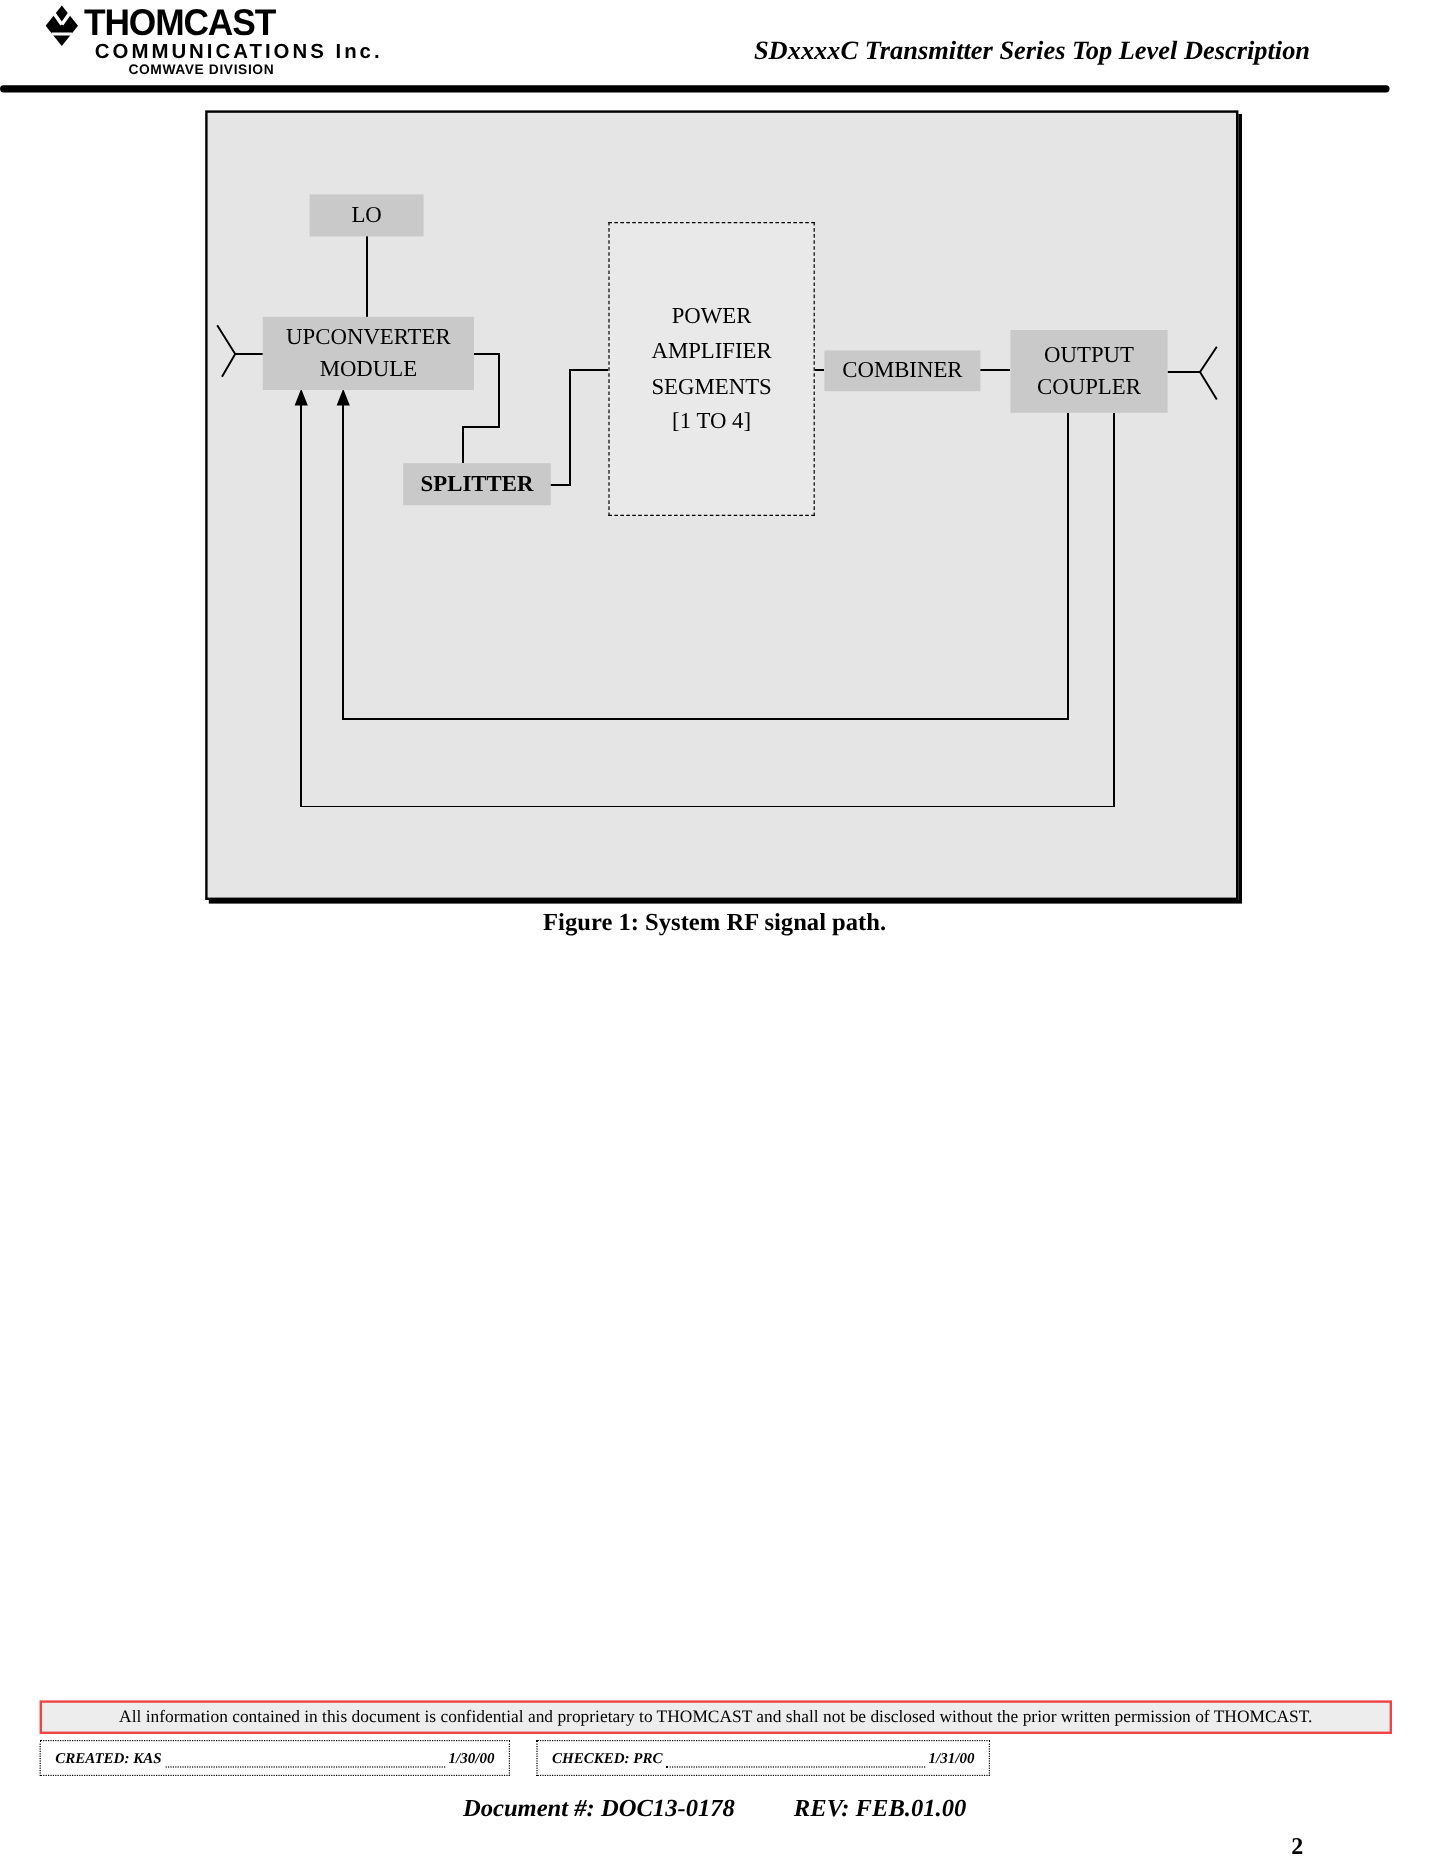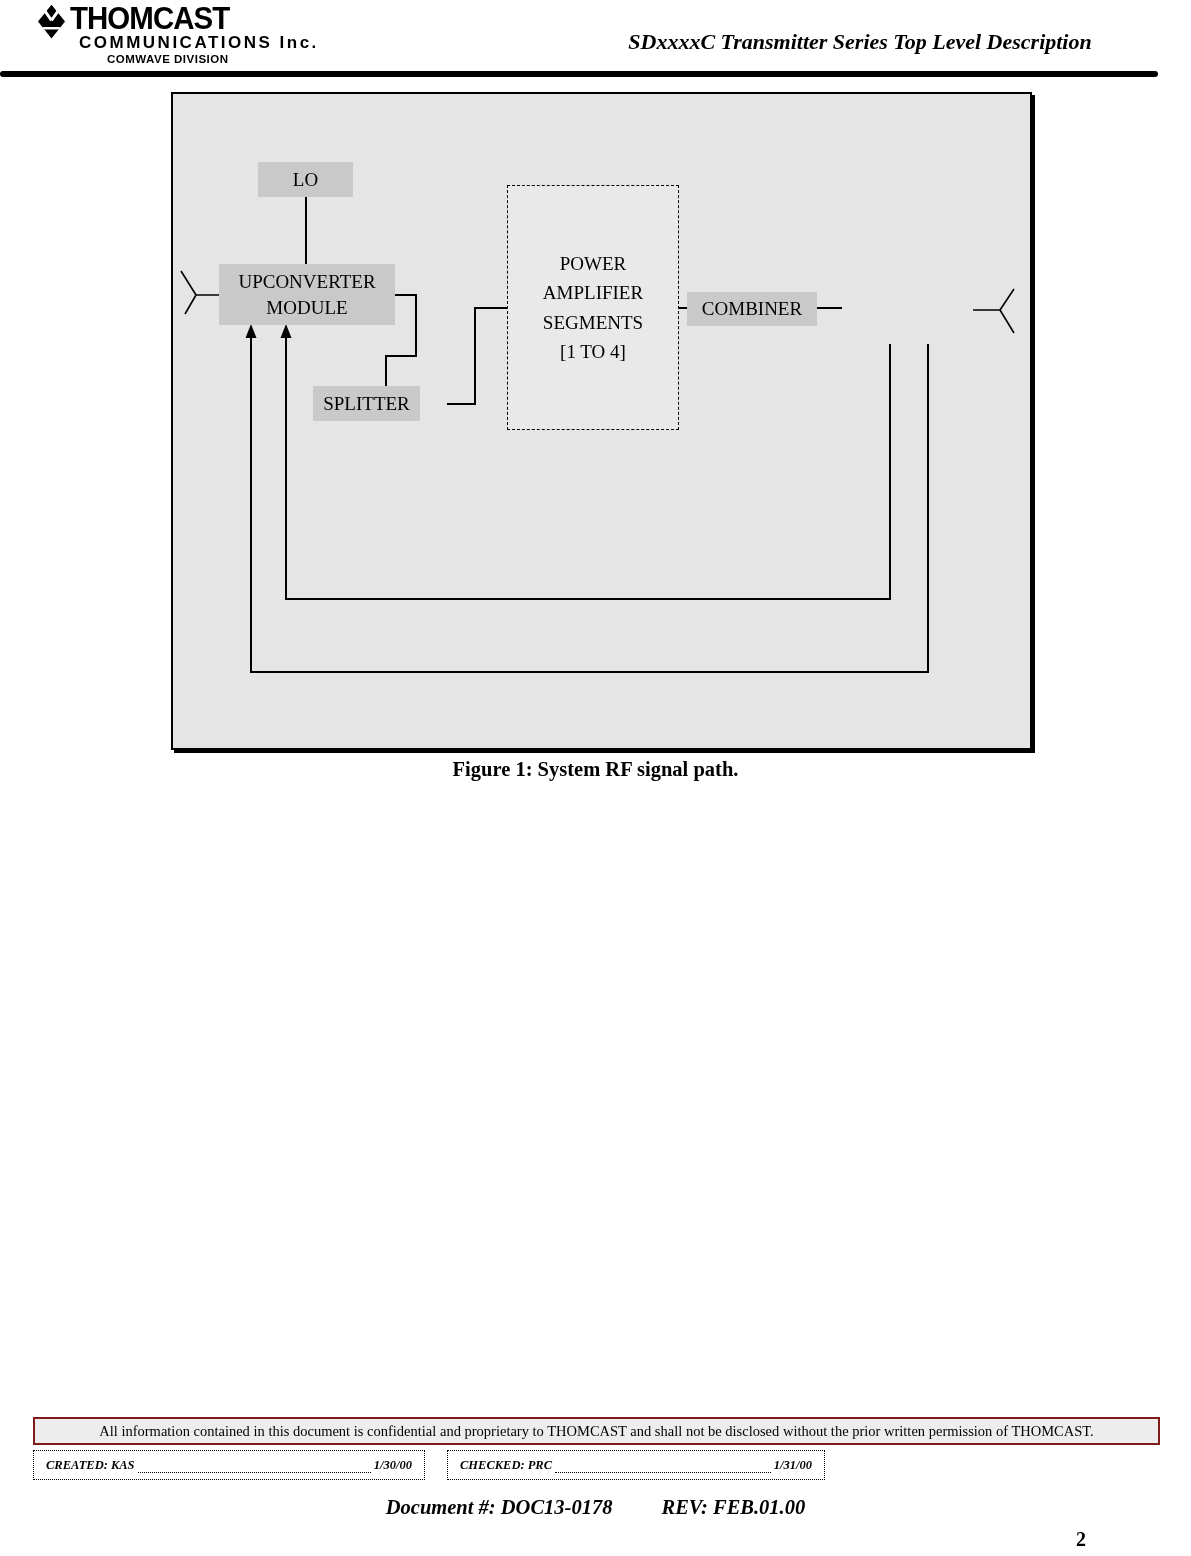--- a/index.html
+++ b/index.html
@@ -48,37 +48,37 @@
   .blk{
     position:absolute;
     background:#c9c9c9;
     display:flex;align-items:center;justify-content:center;
     text-align:center;
     font-size:19px;line-height:1.35;
     white-space:pre-line;
   }
   .blk-lo{left:85px;top:68px;width:95px;height:35px;}
   .blk-upconverter{left:46px;top:170px;width:176px;height:61px;}
-  .blk-splitter{left:140px;top:292px;width:107px;height:35px;}
+  .blk-splitter{left:163px;top:292px;width:123px;height:35px;font-weight:bold;}
   .blk-pa{
     left:334px;top:91px;width:172px;height:245px;
     background:#e9e9e9;border:1.5px dashed #000;box-sizing:border-box;
     line-height:1.55;
   }
   .blk-combiner{left:514px;top:198px;width:130px;height:34px;}
   .blk-output-coupler{left:669px;top:181px;width:131px;height:69px;}
   .wires{position:absolute;left:0;top:0;width:857px;height:654px;}
   .figure-caption{
     position:absolute;left:0;top:758px;width:1191px;
     text-align:center;font-weight:bold;font-size:20.5px;
   }
   
   .conf-bar{
     position:absolute;left:33px;top:1417px;width:1127px;height:28px;
-    border:2px solid #7f1d1d;background:#ededed;box-sizing:border-box;
+    border:2px solid #ef4444;background:#ededed;box-sizing:border-box;
     display:flex;align-items:center;justify-content:center;
     font-size:14.5px;
   }
   .approvals{
     position:absolute;left:33px;top:1450px;width:1127px;height:30px;
     display:flex;gap:22px;
   }
   .approval-cell{
     border:1.5px dotted #000;box-sizing:border-box;
     display:flex;align-items:center;
@@ -142,20 +142,22 @@
 
     <div class="blk blk-lo">LO</div>
     <div class="blk blk-upconverter">UPCONVERTER
 MODULE</div>
     <div class="blk blk-splitter">SPLITTER</div>
     <div class="blk blk-pa">POWER
 AMPLIFIER
 SEGMENTS
 [1 TO 4]</div>
     <div class="blk blk-combiner">COMBINER</div>
+    <div class="blk blk-output-coupler">OUTPUT
+COUPLER</div>
   </div>
 
   <div class="figure-caption">Figure 1: System RF signal path.</div>
 
   <div class="conf-bar">All information contained in this document is confidential and proprietary to THOMCAST and shall not be disclosed without the prior written permission of THOMCAST.</div>
 
   <div class="approvals">
     <div class="approval-cell c1">
       <span>CREATED: KAS</span>
       <span class="leader"></span>

